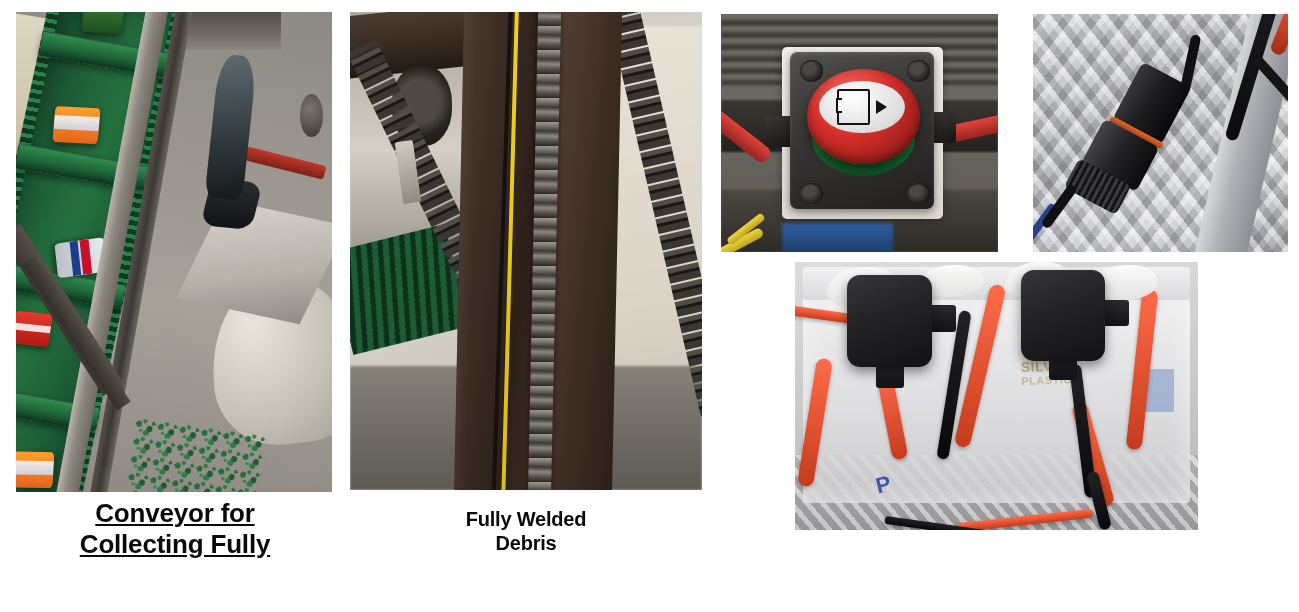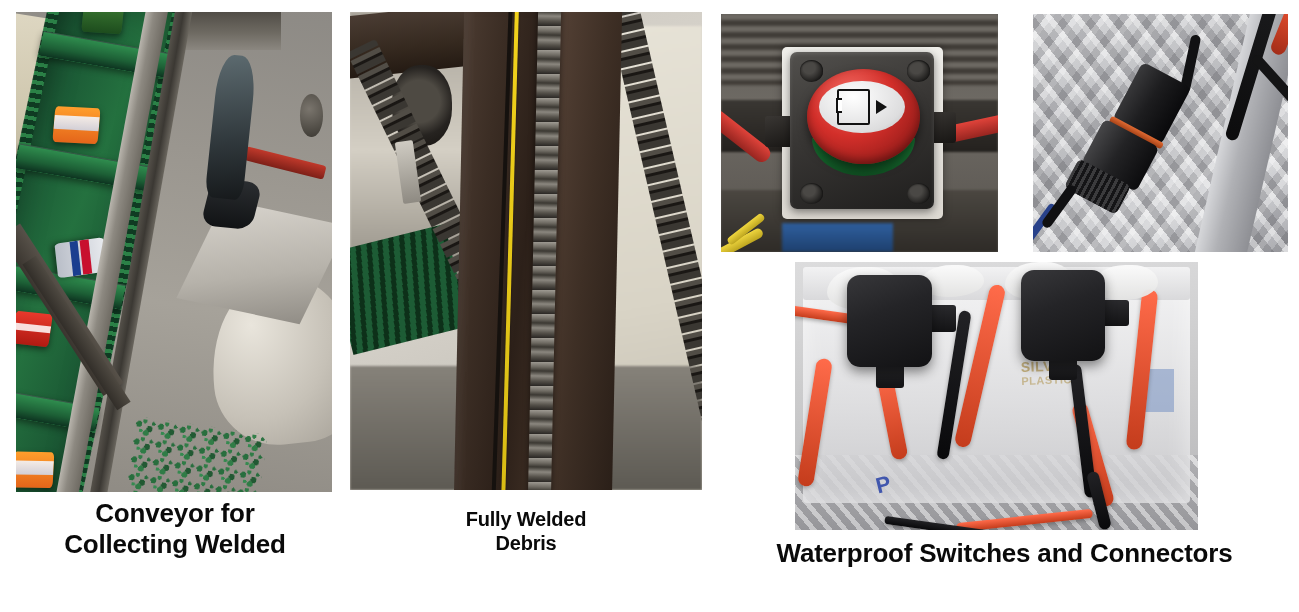--- a/index.html
+++ b/index.html
@@ -717,27 +717,24 @@
 
       <div class="layer jbox one"></div>
       <div class="layer jbox two"></div>
 
       <div class="layer cable-o o7"></div>
       <div class="layer cable-k k3"></div>
       <div class="layer cable-k k4"></div>
     </div>
   </div>
 
-  <div class="caption" id="caption-conveyor" style="left:10px; top:498px; width:330px; font-size:26px;">
+  <div class="caption" id="caption-conveyor" style="left:10px; top:498px; width:330px; font-size:26px;text-decoration:underline;">
     <span class="line">Conveyor for</span>
-    <span class="line">Collecting Welded</span>
+    <span class="line">Collecting Fully</span>
   </div>
 
   <div class="caption" id="caption-welds" style="left:358px; top:508px; width:336px; font-size:20px;">
     <span class="line">Fully Welded</span>
     <span class="line">Debris</span>
   </div>
 
-  <div class="caption" id="caption-waterproof" style="left:721px; top:538px; width:567px; font-size:26px;">
-    <span class="line">Waterproof Switches and Connectors</span>
-  </div>
 
 </div>
 
 </body></html>

